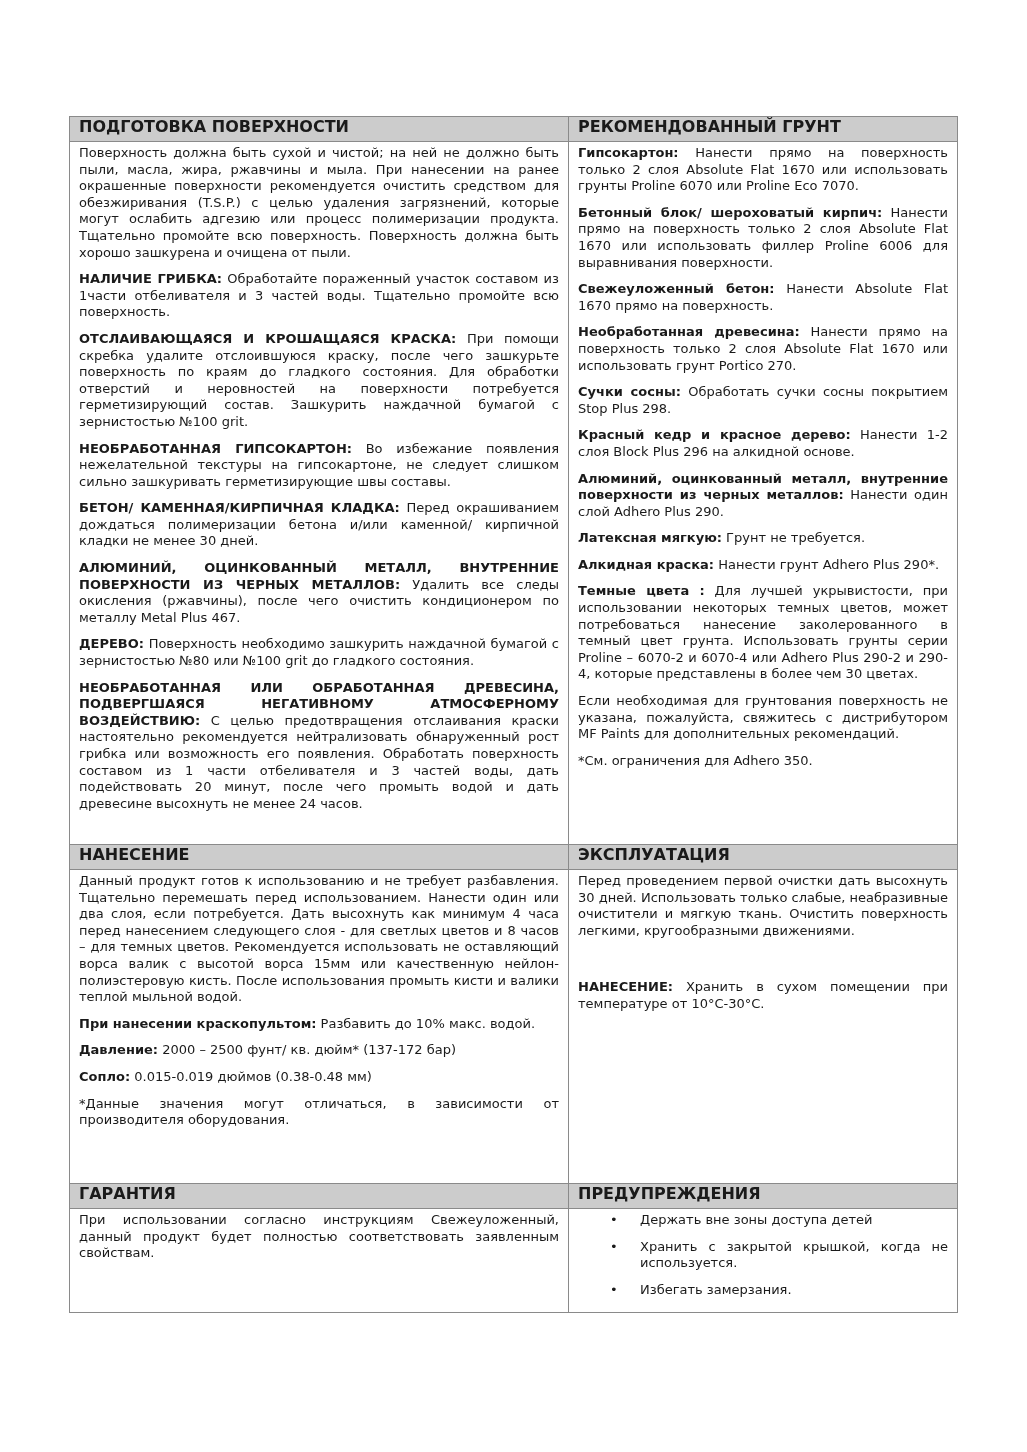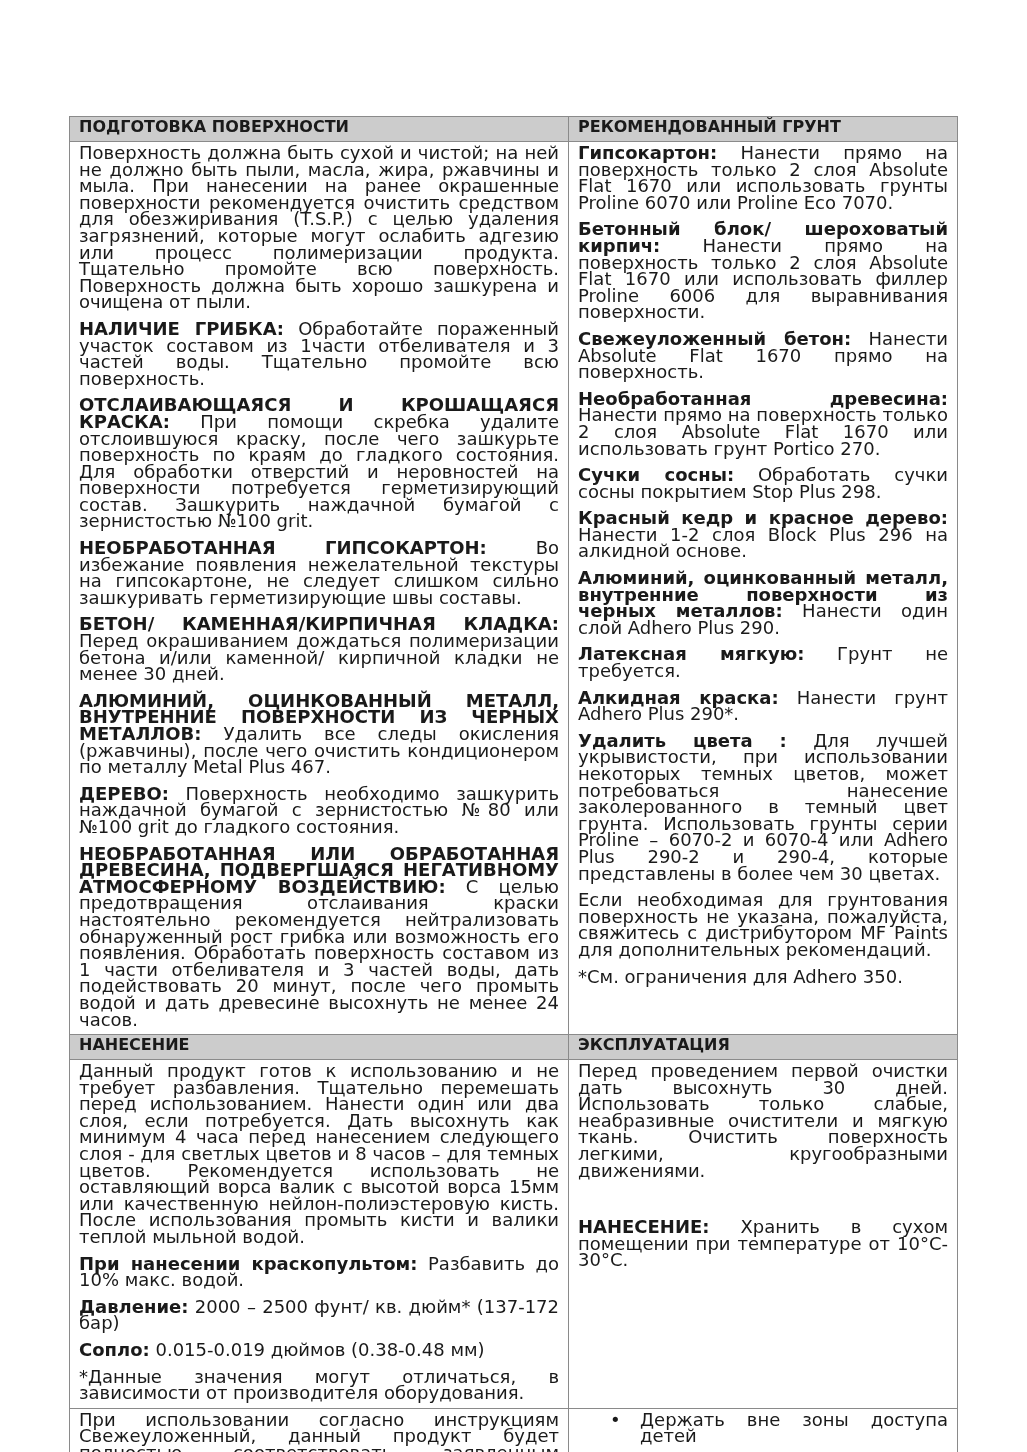--- a/index.html
+++ b/index.html
@@ -1,18 +1,18 @@
 <!DOCTYPE html>
 <html><head>
   <meta charset="utf-8">
   <style>
     html, body { margin: 0; padding: 0; background: #ffffff; }
     body { width: 1027px; height: 1452px; position: relative; font-family: "DejaVu Sans", sans-serif; color: #1a1a1a; }
     .sheet { position: absolute; left: 69px; top: 116px; width: 888px; border-collapse: collapse; table-layout: fixed; }
-    .sheet td { border: 1.5px solid #8a8a8a; vertical-align: top; padding: 3px 9px 4px 9px; font-size: 18px; line-height: 16.6px; }
+    .sheet td { border: 1.5px solid #8a8a8a; vertical-align: top; padding: 3px 9px 4px 9px; font-size: 13px; line-height: 16.6px; }
     .sheet col.c1 { width: 499px; }
     .sheet col.c2 { width: 389px; }
     .hdr td { background: #cccccc; font-weight: bold; height: 17px; padding-top: 2px; padding-bottom: 5px; font-size: 16px; }
     p.blk { margin: 0 0 10px 0; text-align: justify; }
     p.blk:last-child { margin-bottom: 2px; }
     b { font-weight: bold; }
     .r1 td.body { height: 695px; }
     .r2 td.body { height: 306px; }
     .r3 td.body { height: 88px; }
     ul.warn { list-style: none; margin: 0; padding: 0; }
@@ -48,21 +48,21 @@
     <td class="body">
           <p class="blk"><b>Гипсокартон:</b><span> Нанести прямо на поверхность только 2 слоя Absolute Flat 1670 или использовать грунты Proline 6070 или Proline Eco 7070.</span></p>
           <p class="blk"><b>Бетонный блок/ шероховатый кирпич:</b><span> Нанести прямо на поверхность только 2 слоя Absolute Flat 1670 или использовать филлер Proline 6006 для выравнивания поверхности.</span></p>
           <p class="blk"><b>Свежеуложенный бетон:</b><span> Нанести Absolute Flat 1670 прямо на поверхность.</span></p>
           <p class="blk"><b>Необработанная древесина:</b><span> Нанести прямо на поверхность только 2 слоя Absolute Flat 1670 или использовать грунт Portico 270.</span></p>
           <p class="blk"><b>Сучки сосны:</b><span> Обработать сучки сосны покрытием Stop Plus 298.</span></p>
           <p class="blk"><b>Красный кедр и красное дерево:</b><span> Нанести 1-2 слоя Block Plus 296 на алкидной основе.</span></p>
           <p class="blk"><b>Алюминий, оцинкованный металл, внутренние поверхности из черных металлов:</b><span> Нанести один слой Adhero Plus 290.</span></p>
           <p class="blk"><b>Латексная мягкую:</b><span> Грунт не требуется.</span></p>
           <p class="blk"><b>Алкидная краска:</b><span> Нанести грунт Adhero Plus 290*.</span></p>
-          <p class="blk"><b>Удалить цвета :</b><span> Для лучшей укрывистости, при использовании некоторых темных цветов, может потребоваться нанесение заколерованного в темный цвет грунта. Использовать грунты серии Proline – 6070-2 и 6070-4 или Adhero Plus 290-2 и 290-4, которые представлены в более чем 30 цветах.</span></p>
+          <p class="blk"><b>Темные цвета :</b><span> Для лучшей укрывистости, при использовании некоторых темных цветов, может потребоваться нанесение заколерованного в темный цвет грунта. Использовать грунты серии Proline – 6070-2 и 6070-4 или Adhero Plus 290-2 и 290-4, которые представлены в более чем 30 цветах.</span></p>
           <p class="blk"><span>Если необходимая для грунтования поверхность не указана, пожалуйста, свяжитесь с дистрибутором MF Paints для дополнительных рекомендаций.</span></p>
           <p class="blk"><span>*См. ограничения для Adhero 350.</span></p>
         </td>
   </tr>
 
   <tr class="hdr">
     <td>НАНЕСЕНИЕ</td>
     <td>ЭКСПЛУАТАЦИЯ</td>
   </tr>
   <tr class="r2">
@@ -73,20 +73,24 @@
           <p class="blk"><b>Сопло:</b><span> 0.015-0.019 дюймов (0.38-0.48 мм)</span></p>
           <p class="blk"><span>*Данные значения могут отличаться, в зависимости от производителя оборудования.</span></p>
         </td>
     <td class="body">
           <p class="blk"><span>Перед проведением первой очистки дать высохнуть 30 дней. Использовать только слабые, неабразивные очистители и мягкую ткань. Очистить поверхность легкими, кругообразными движениями.</span></p>
           <div class="gap"></div>
           <p class="blk"><b>НАНЕСЕНИЕ:</b><span> Хранить в сухом помещении при температуре от 10°C-30°C.</span></p>
         </td>
   </tr>
 
+  <tr class="hdr">
+    <td>ГАРАНТИЯ</td>
+    <td>ПРЕДУПРЕЖДЕНИЯ</td>
+  </tr>
   <tr class="r3">
     <td class="body">
           <p class="blk"><span>При использовании согласно инструкциям Свежеуложенный, данный продукт будет полностью соответствовать заявленным свойствам.</span></p>
         </td>
     <td class="body">
       <ul class="warn">
         <li><span class="bullet">•</span><span>Держать вне зоны доступа детей</span></li>
         <li><span class="bullet">•</span><span>Хранить с закрытой крышкой, когда не используется.</span></li>
         <li><span class="bullet">•</span><span>Избегать замерзания.</span></li>
       </ul>

